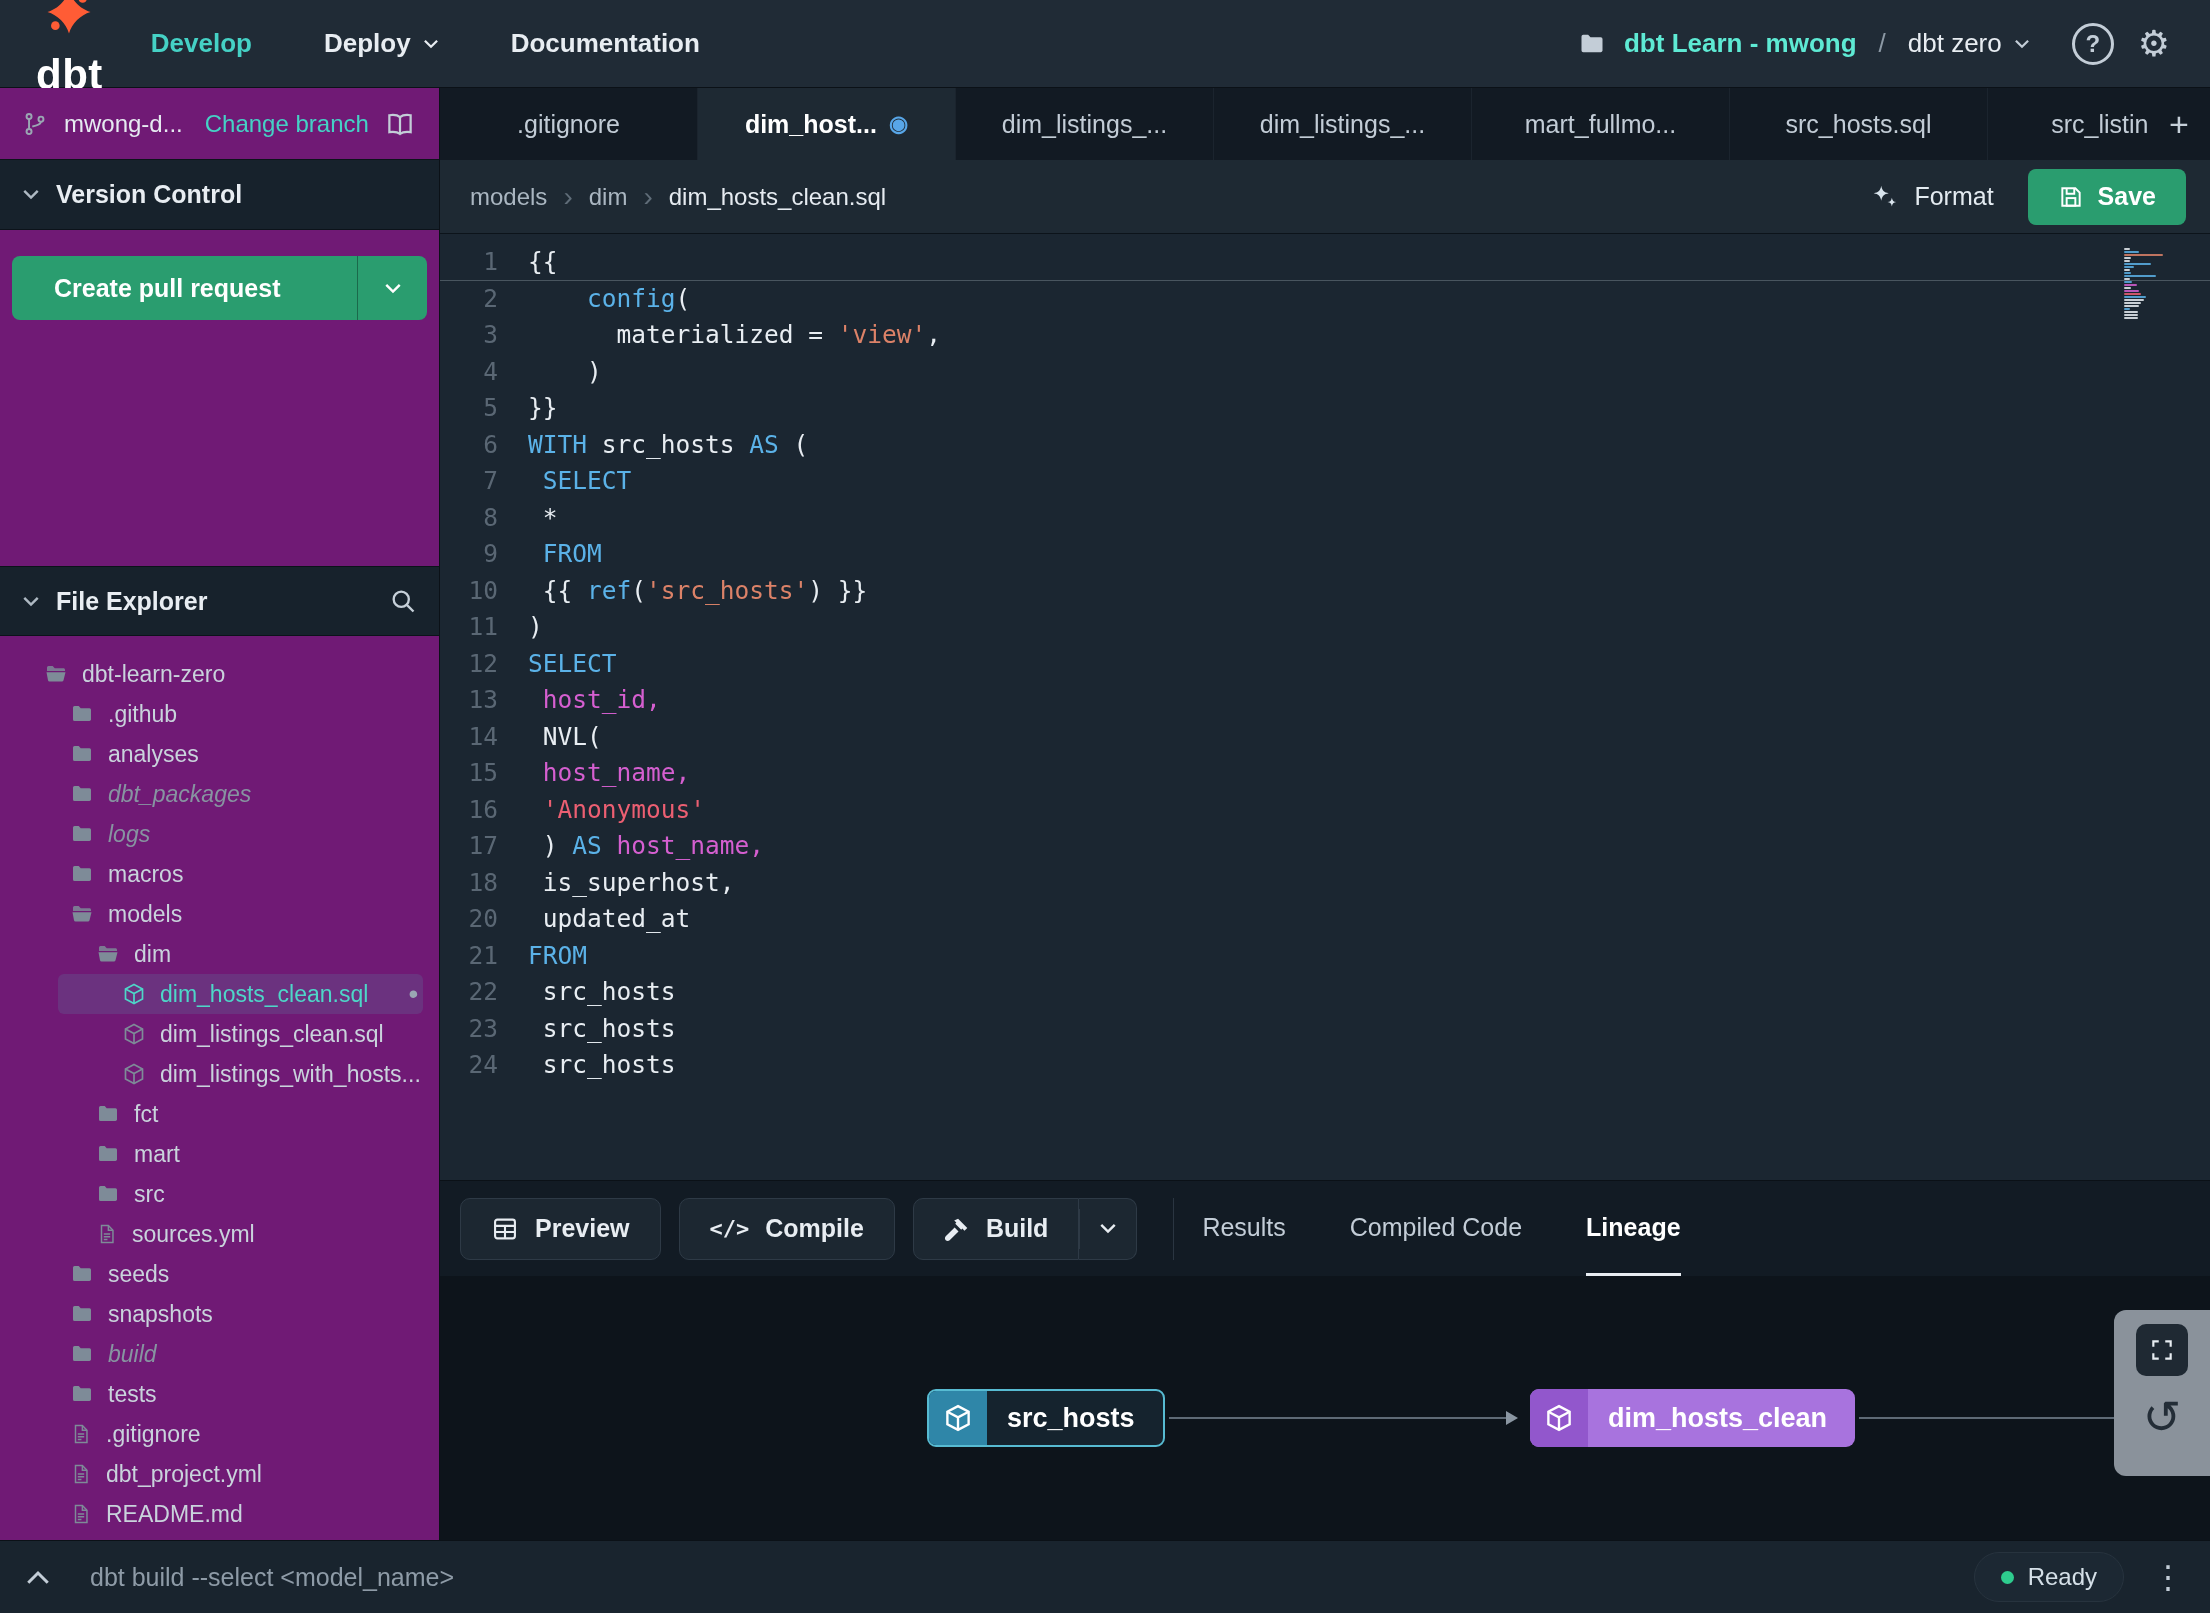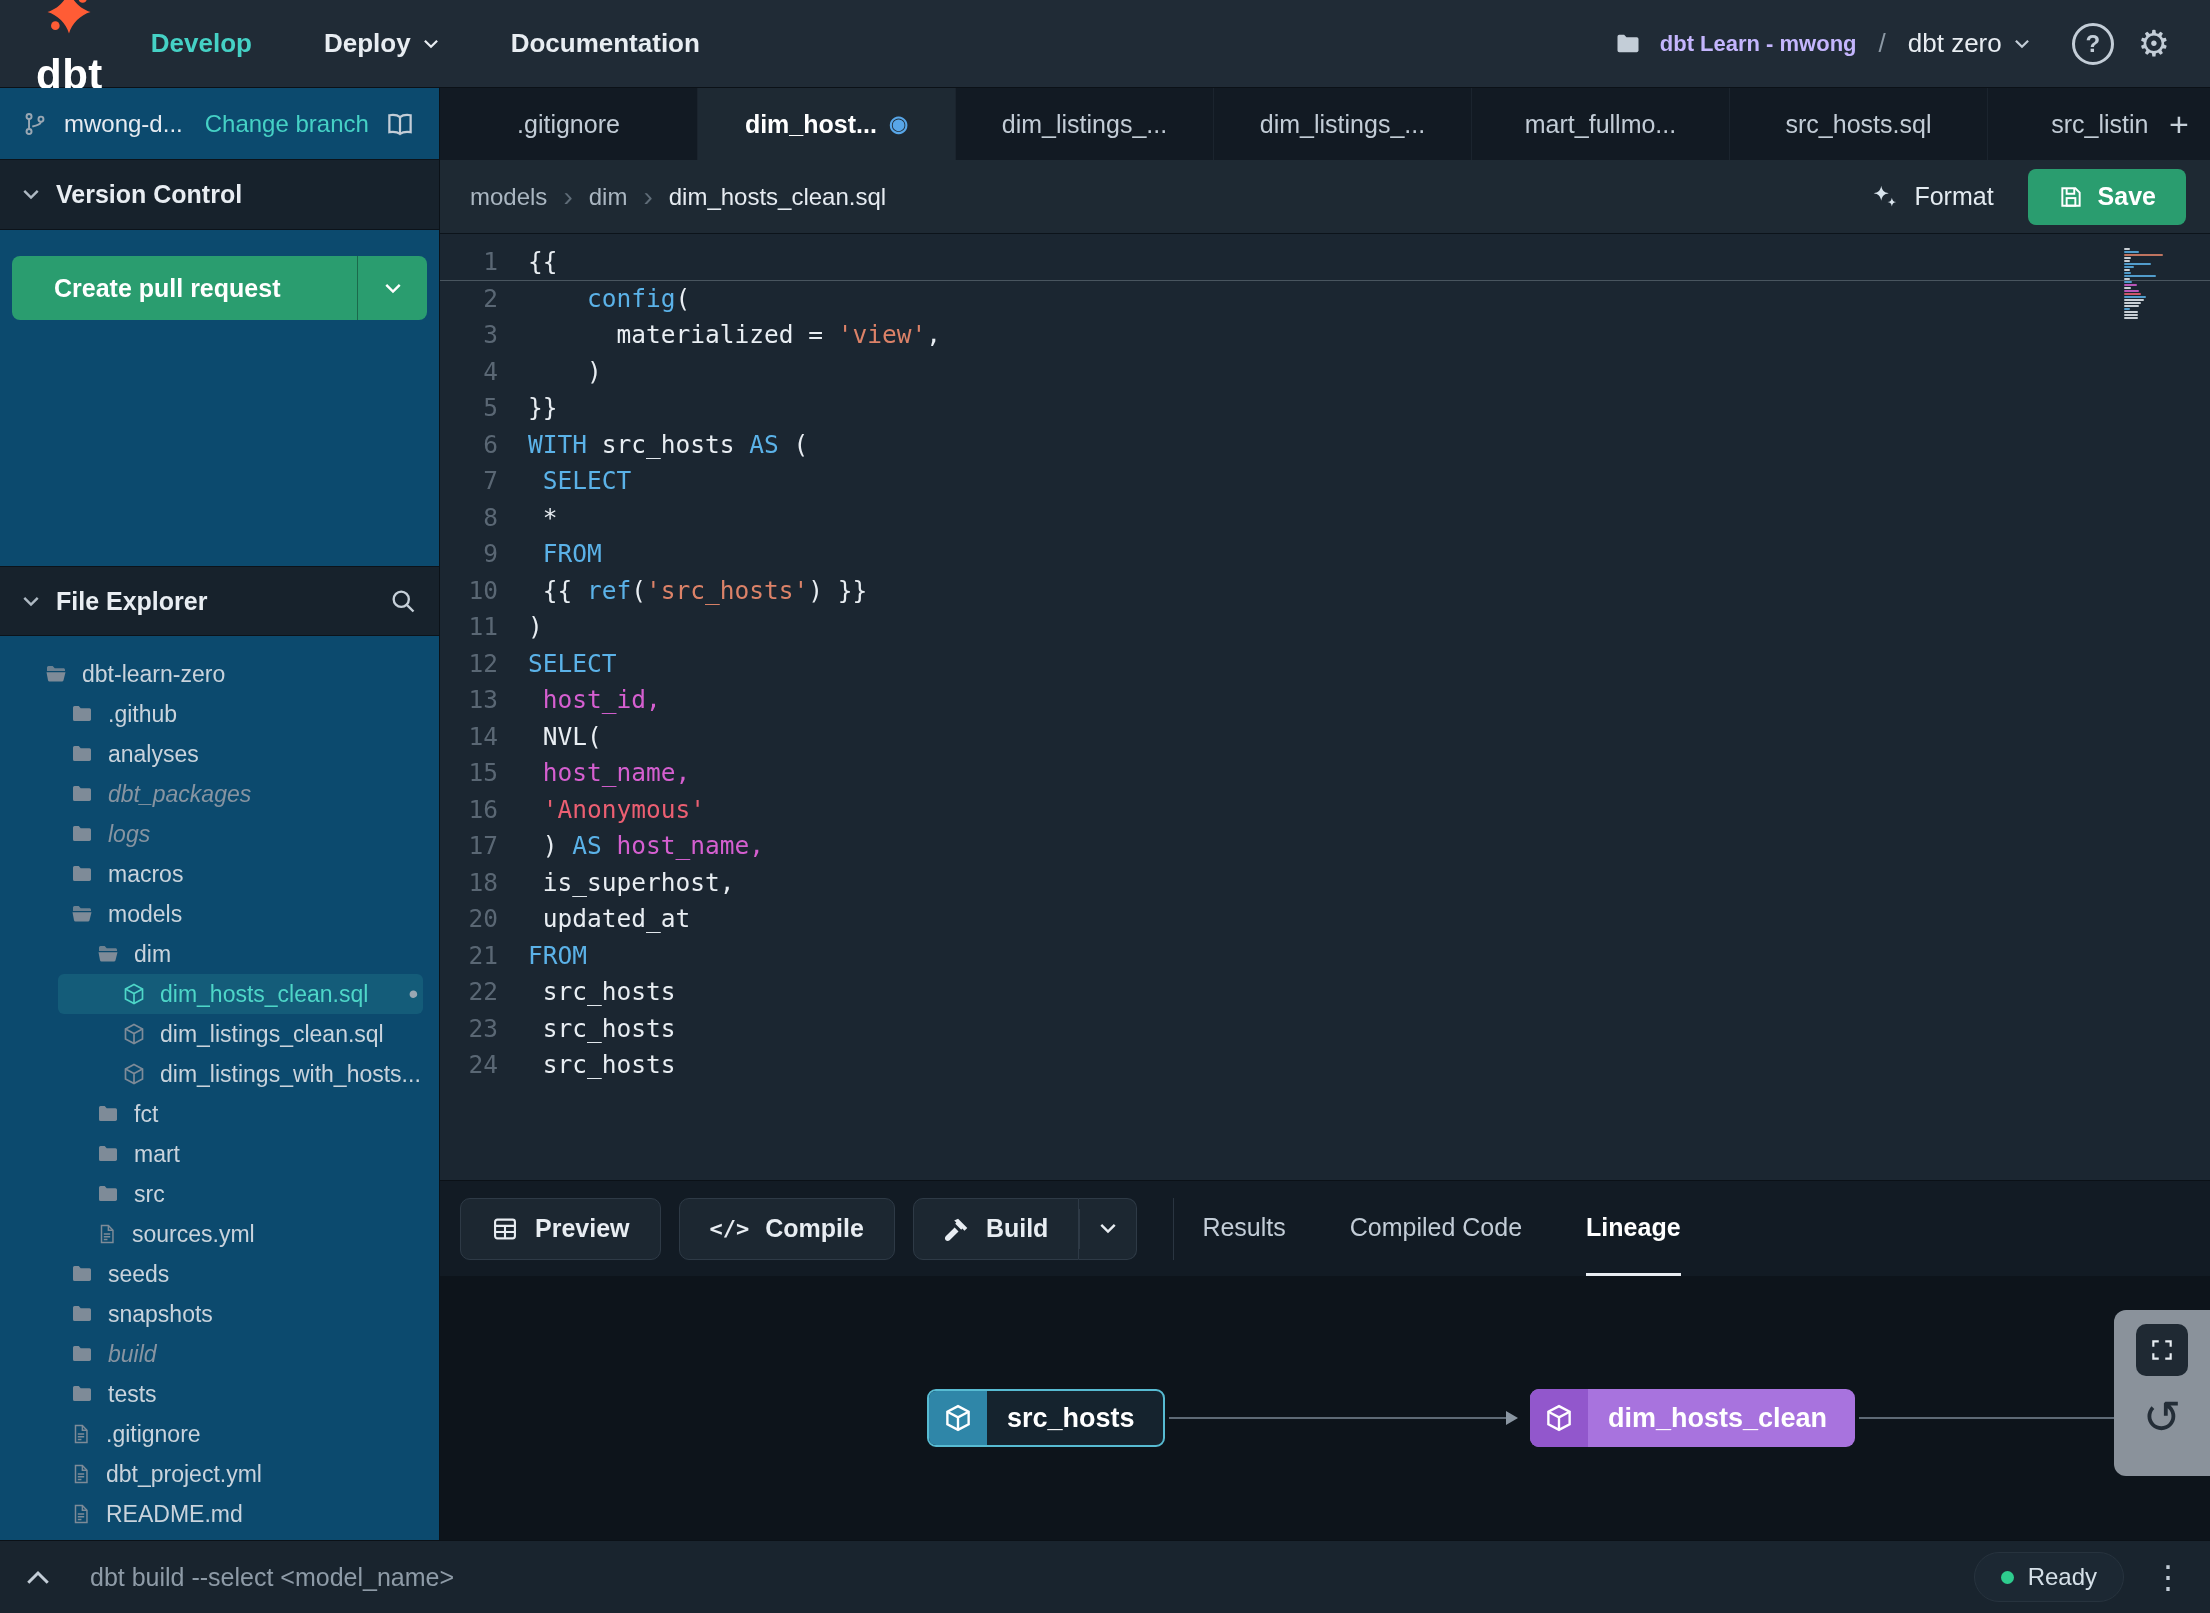--- a/index.html
+++ b/index.html
@@ -15,29 +15,29 @@
   .app{display:flex;flex-direction:column;width:100%;height:100%;}
 
   
   .topbar{height:88px;flex:none;background:#202B36;display:flex;align-items:center;padding:0 40px 0 36px;border-bottom:1px solid #0B1117;}
   .brand{display:flex;align-items:center;gap:16px;flex-direction:column;}
   .brand-word{font-size:42px;font-weight:700;color:#FFFFFF;letter-spacing:.5px;}
   .topnav{display:flex;gap:72px;margin-left:48px;height:100%;}
   .topnav-item{display:flex;align-items:center;gap:12px;font-size:26px;font-weight:600;color:#E8EDF2;cursor:pointer;height:100%;}
   .topnav-item.active{color:var(--accent);}
   .top-right{margin-left:auto;display:flex;align-items:center;gap:18px;}
-  .proj-name{font-size:22px;font-weight:700;color:#c4b5fd;}
+  .proj-name{font-size:26px;font-weight:700;color:#5eead4;}
   .proj-sep{font-size:26px;color:#8C99A5;margin:0 4px;}
   .env{display:flex;align-items:center;gap:12px;font-size:26px;color:#E8EDF2;cursor:pointer;}
   .help-circle{width:42px;height:42px;border:3px solid #C3CDD7;border-radius:50%;display:flex;align-items:center;justify-content:center;font-size:24px;font-weight:700;color:#C3CDD7;margin-left:24px;}
   .gear{font-size:36px;color:#C3CDD7;margin-left:6px;}
 
   
   .main-row{flex:1;display:flex;min-height:0;}
-  .sidebar{width:440px;flex:none;background:#0c4a6e;border-right:1px solid #0B1117;display:flex;flex-direction:column;min-height:0;}
+  .sidebar{width:440px;flex:none;background:#701a75;border-right:1px solid #0B1117;display:flex;flex-direction:column;min-height:0;}
   .content{flex:1;display:flex;flex-direction:column;min-width:0;}
 
   
   .branch-strip{height:72px;flex:none;display:flex;align-items:center;gap:16px;padding:0 24px 0 22px;border-bottom:1px solid #0C131A;color:#9AA7B3;}
   .branch-name{font-size:24px;color:#E6EBF1;}
   .change-branch{font-size:24px;color:var(--accent);margin-left:6px;cursor:pointer;}
   .book{margin-left:auto;color:#C3CDD7;}
   .section-header{height:70px;flex:none;display:flex;align-items:center;gap:16px;padding:0 22px;background:#17222C;border-bottom:1px solid #0C131A;color:#AEB9C3;}
   .section-header.bt{border-top:1px solid #0C131A;}
   .section-title{font-size:25px;font-weight:700;color:#E8EDF2;}

